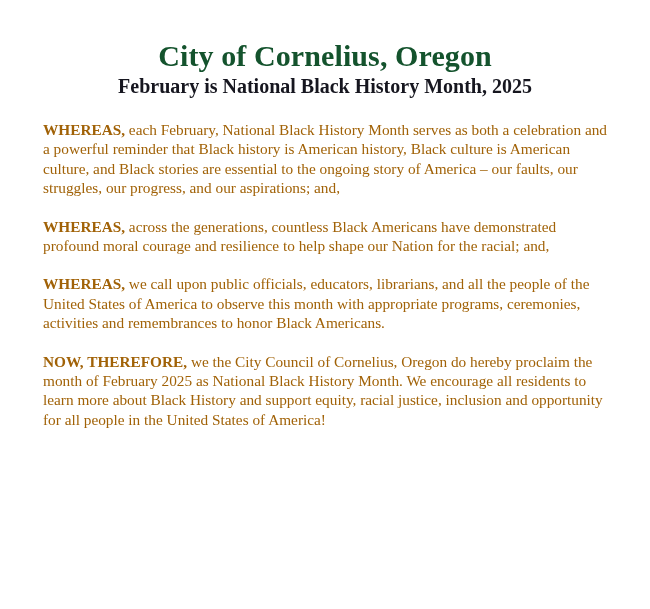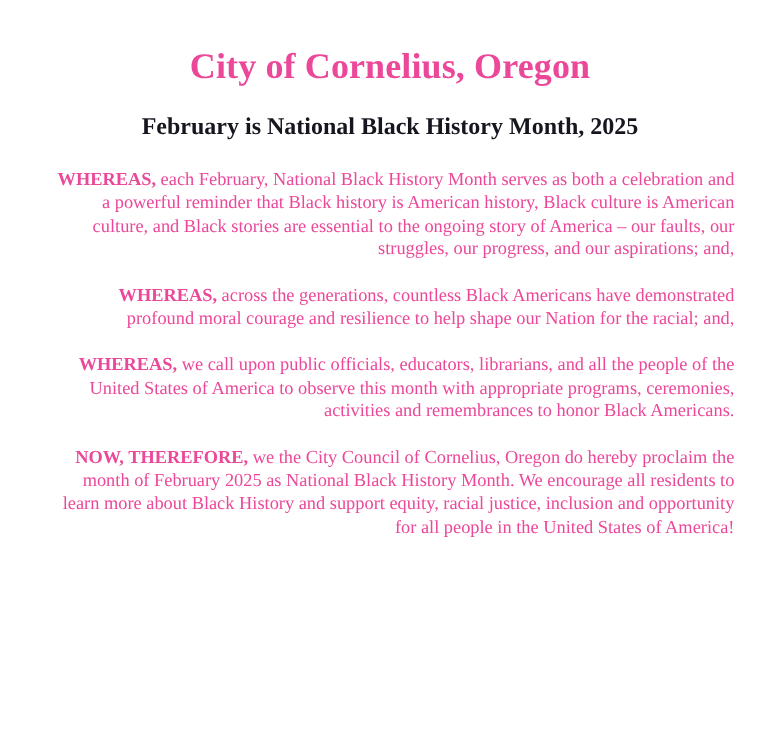--- a/index.html
+++ b/index.html
@@ -24,41 +24,40 @@
   }
   .title-block {
     text-align: center;
     padding-top: 38px;
   }
   .title-line {
     font-size: 30px;
     font-weight: bold;
     line-height: 36px;
     letter-spacing: 0.1px;
-    color: #ec4899;
+    color: #14532d;
   }
   .subtitle {
     text-align: center;
     font-size: 20px;
     font-weight: bold;
     line-height: 24px;
-    margin-top: 20px;
     color: #16161f;
   }
   .body-block {
     margin-top: 22px;
     padding-left: 43px;
     padding-right: 38px;
   }
   .para {
     font-size: 15.3px;
     line-height: 19.4px;
-    text-align: right;
+    text-align: left;
     margin: 0 0 19px 0;
-    color: #ec4899;
+    color: #a16207;
   }
   .para:last-child {
     margin-bottom: 0;
   }
   .lead {
     font-weight: bold;
   }
   .em-bold {
     font-weight: normal;
   }

